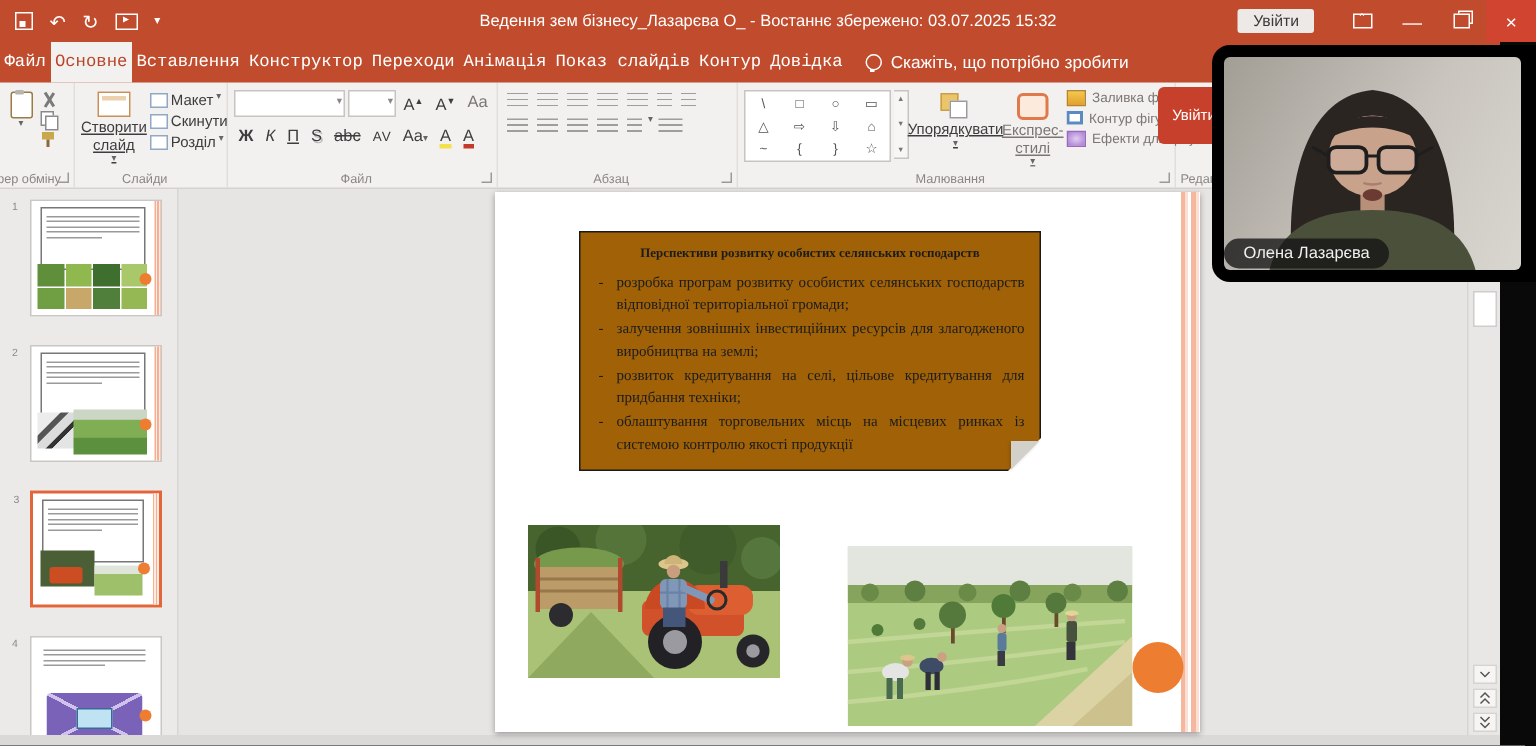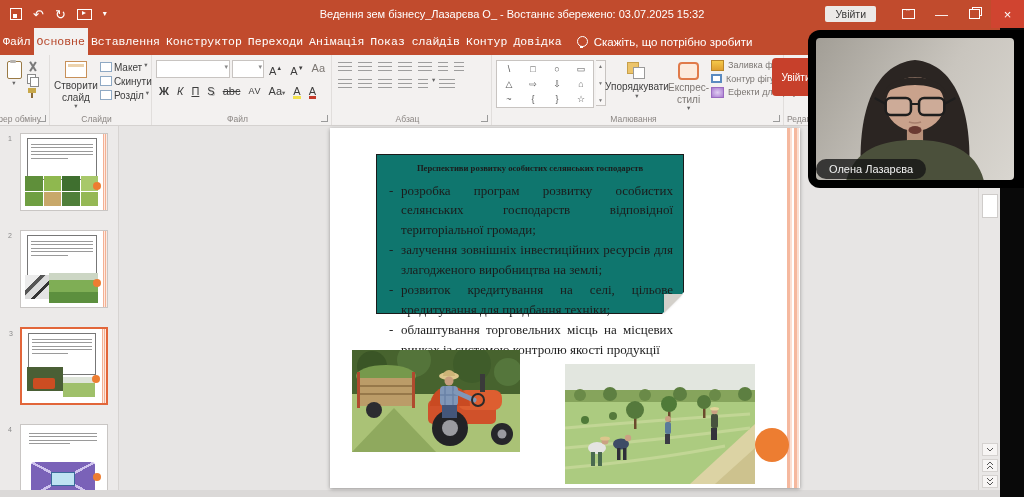--- a/index.html
+++ b/index.html
@@ -44,21 +44,21 @@
   .group-label{position:absolute;bottom:1px;left:0;right:8px;text-align:center;font-size:8.5px;color:#8b8683;
                white-space:nowrap;overflow:hidden;}
   .launcher{position:absolute;right:3px;bottom:3px;width:6px;height:6px;border-right:1px solid #9a9a9a;
             border-bottom:1px solid #9a9a9a;}
   .row{display:flex;gap:2px;}
   .dd{font-size:6.5px;color:#666;line-height:1;}
   .ghost{color:#7b7672;}
   .tiny-box{width:10px;height:8px;border:1px solid #8fa9c4;background:#fff;display:inline-block;flex:none;}
   .pic{width:14px;height:11px;display:inline-block;margin:1.5px 2px;flex:none;
        background:repeating-linear-gradient(to bottom,#8f8f8f 0 1px,transparent 1px 4px);opacity:.85;}
-  .btn-2line{display:flex;flex-direction:column;align-items:center;font-size:10px;line-height:1.15;text-align:center;}
+  .btn-2line{display:flex;flex-direction:column;align-items:center;font-size:10px;line-height:1.15;text-align:center;text-decoration:underline;}
 
   
   .clip-icon{width:13px;height:16px;border:1px solid #9a7a45;background:#fff;border-radius:2px;position:relative;margin:1px auto;}
   .clip-icon::before{content:"";position:absolute;left:2.5px;top:-2px;width:6px;height:3px;background:#b7b3af;border-radius:1px;}
   .sml{width:13px;height:11px;position:relative;margin:1px 0;}
   .sml.cut::before,.sml.cut::after{content:"";position:absolute;left:6px;top:0;width:1.5px;height:11px;background:#7a7a7a;}
   .sml.cut::before{transform:rotate(32deg);} .sml.cut::after{transform:rotate(-32deg);}
   .sml.copy::before{content:"";position:absolute;left:1px;top:0;width:7px;height:8px;border:1px solid #8a8a8a;background:#fff;}
   .sml.copy::after{content:"";position:absolute;left:4px;top:3px;width:7px;height:8px;border:1px solid #8a8a8a;background:#fff;}
   .sml.paint::before{content:"";position:absolute;left:2px;top:1px;width:8px;height:5px;background:#c8a84a;}
@@ -129,24 +129,24 @@
   .t4-diag{position:absolute;left:10px;bottom:5px;right:12px;height:34px;border-radius:3px;
            background:linear-gradient(to bottom right,transparent 48%,#cfc3ee 48% 52%,transparent 52%),
                       linear-gradient(to top right,transparent 48%,#cfc3ee 48% 52%,transparent 52%),#7a62b8;}
   .t4-center{position:absolute;left:31%;top:30%;right:31%;bottom:30%;background:#bfe3f2;border:1px solid #3a6a9a;}
 
   
   .slide{position:absolute;left:330px;top:128px;width:470px;height:360px;background:#fff;
          box-shadow:0 1px 4px rgba(0,0,0,.35);z-index:3;}
   .slide-stripe{position:absolute;right:0;top:0;bottom:0;width:13px;
                 background:repeating-linear-gradient(90deg,#f5b89e 0 3px,#fbdfd2 3px 5px,#fff 5px 7px);}
-  .textbox{position:absolute;left:46px;top:26px;width:308px;height:160px;border:1px solid #1a1a1a;background:#0f766e;
+  .textbox{position:absolute;left:56px;top:26px;width:308px;height:160px;border:1px solid #1a1a1a;background:#a16207;
            padding:8px 10px 0;box-sizing:border-box;font-family:"Liberation Serif",serif;color:#1c1c1c;}
   .tb-title{font-size:8.6px;font-weight:bold;text-align:center;margin-bottom:7px;line-height:1.25;}
-  .tb-list{font-size:13px;line-height:1.5;text-align:justify;}
+  .tb-list{font-size:10px;line-height:1.5;text-align:justify;}
   .bullet{position:relative;padding-left:14px;margin-bottom:1px;}
   .bullet::before{content:"-";position:absolute;left:2px;}
   .fold-w{position:absolute;right:-1px;bottom:-1px;width:0;height:0;border-bottom:22px solid #fff;border-left:22px solid transparent;}
   .fold-g{position:absolute;right:0;bottom:0;width:0;height:0;border-top:19px solid #d3d0ca;border-right:19px solid transparent;filter:drop-shadow(-1px 1px 1px rgba(0,0,0,.15));}
   .photo{position:absolute;overflow:hidden;}
   .photo svg{display:block;width:100%;height:100%;}
   .ph-tractor{left:22px;top:222px;width:168px;height:102px;}
   .ph-orchard{left:235px;top:236px;width:190px;height:120px;}
   .slide-dot{position:absolute;left:425px;top:300px;width:34px;height:34px;border-radius:50%;background:#ed7d31;}
 

